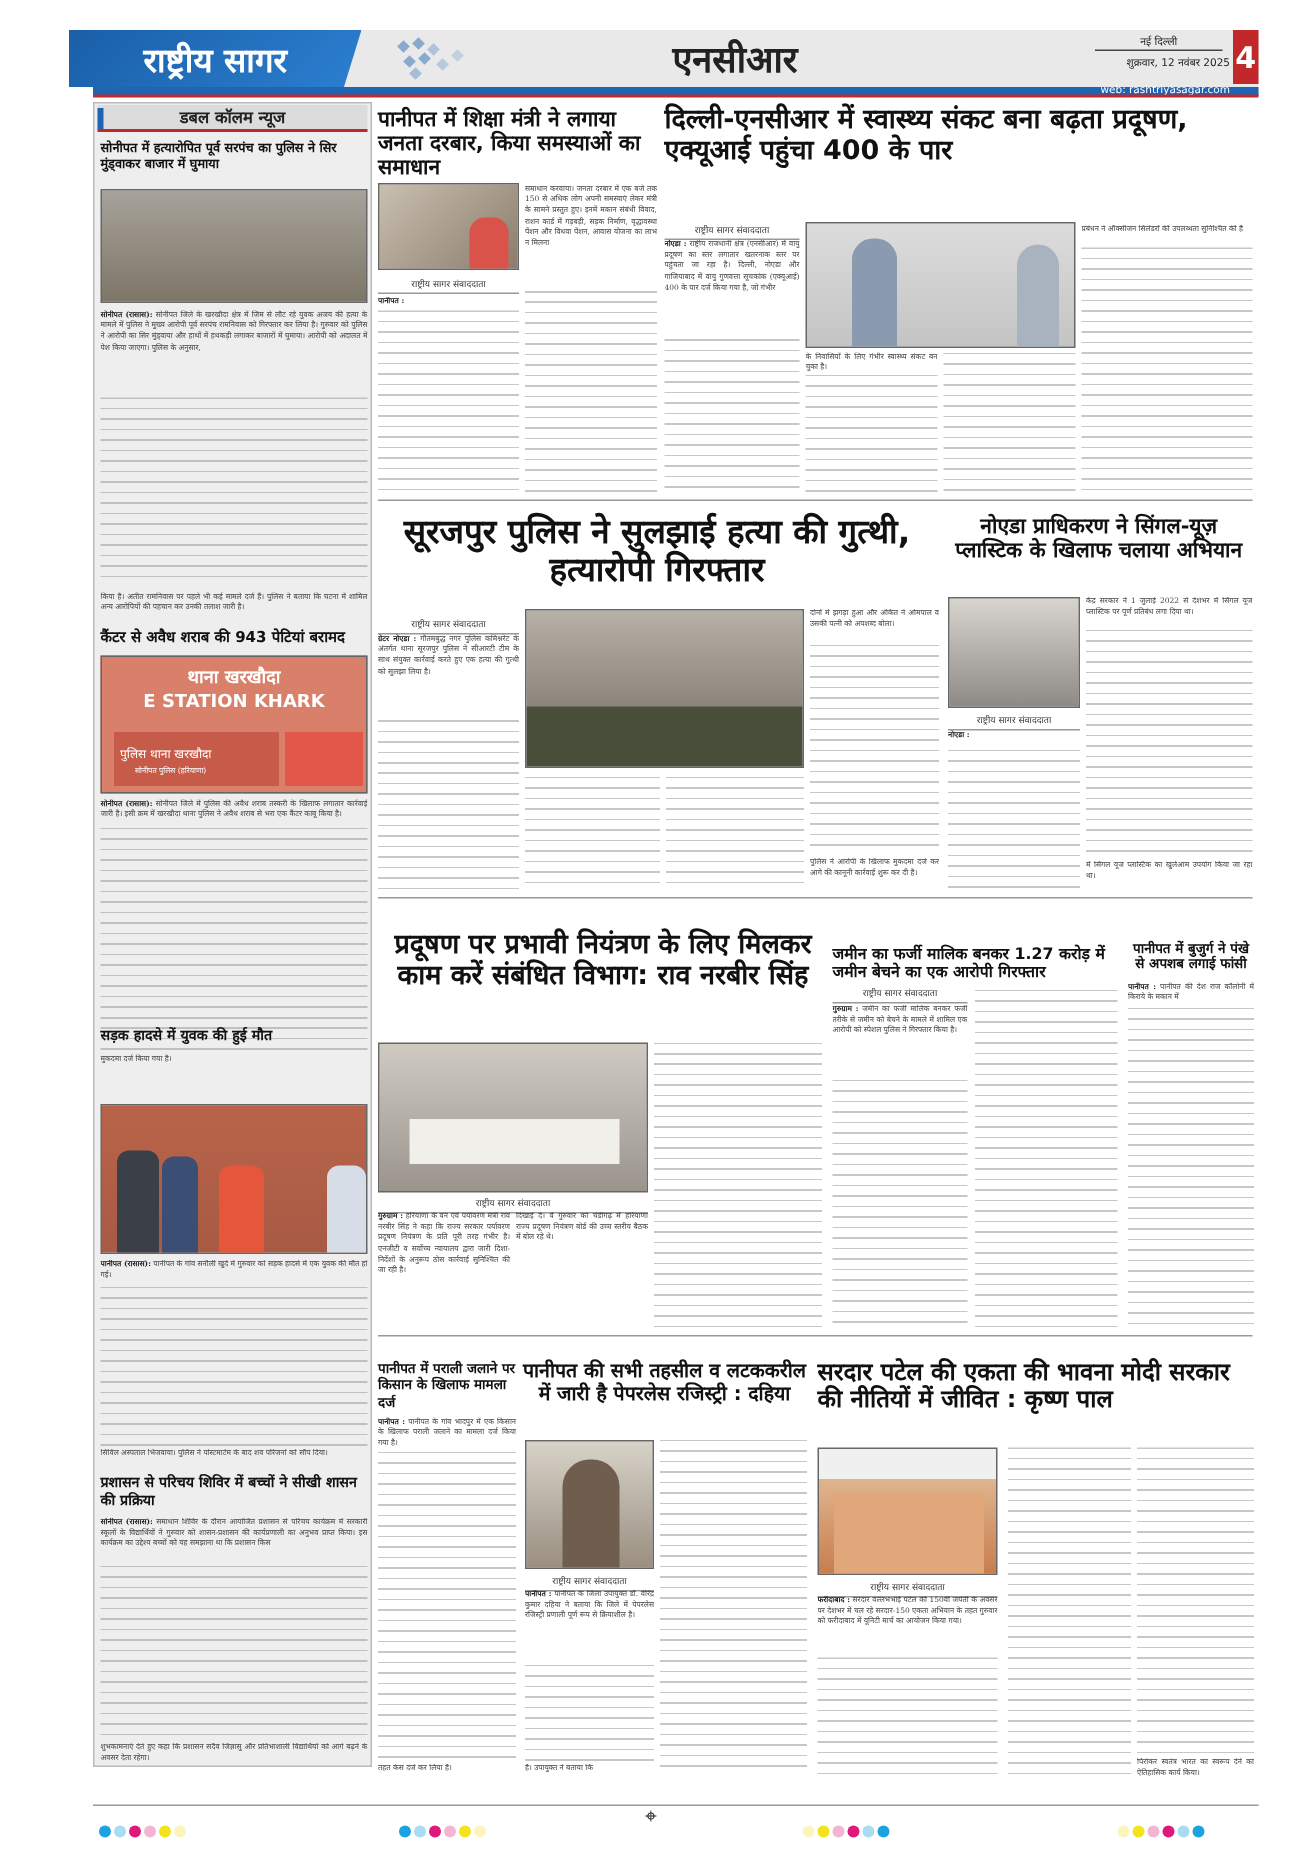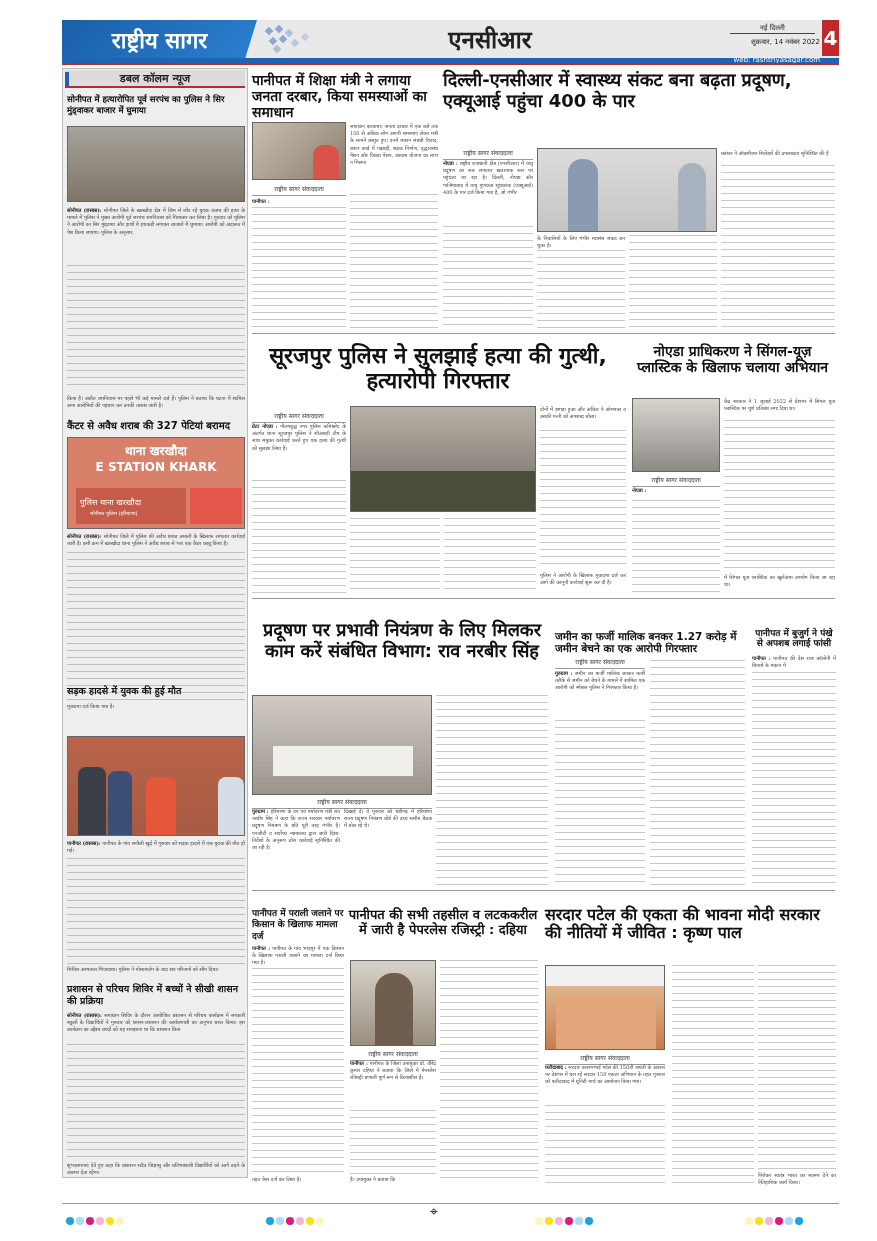--- a/index.html
+++ b/index.html
@@ -1,20 +1,20 @@
 <!DOCTYPE html>
 <html><head>
 <meta charset="utf-8">
 <style>
   * { box-sizing: border-box; margin: 0; padding: 0; }
   body { width: 877px; height: 1241px; background: #fff; font-family: "DejaVu Sans", sans-serif; position: relative; overflow: hidden; color: #222; }
   .abs { position: absolute; }
   
   .masthead { left: 62px; top: 20px; width: 777px; height: 44px; background: #e9e9e9; }
-  .mast-logo { left: 62px; top: 20px; width: 195px; height: 38px; background: linear-gradient(135deg,#1a5fa8,#2b7fd0); color:#fff; font-family:"DejaVu Serif", serif; font-weight:bold; font-size:22px; display:flex; align-items:center; justify-content:center; clip-path: polygon(0 0,100% 0,94% 100%,0 100%); }
+  .mast-logo { left: 46px; top: 20px; width: 195px; height: 38px; background: linear-gradient(135deg,#1a5fa8,#2b7fd0); color:#fff; font-family:"DejaVu Serif", serif; font-weight:bold; font-size:22px; display:flex; align-items:center; justify-content:center; clip-path: polygon(0 0,100% 0,94% 100%,0 100%); }
   .mast-dots { left: 262px; top: 24px; width: 60px; height: 30px; }
   .mast-dots span { position:absolute; width:6px; height:6px; background:#8aa9cf; transform:rotate(45deg); }
   .mast-title { left: 330px; top: 22px; width: 320px; text-align:center; font-weight:bold; font-size:24px; color:#222; font-family:"DejaVu Sans Condensed","DejaVu Sans",sans-serif; }
   .mast-bar { left: 62px; top: 58px; width: 777px; height: 6px; background:#1f63b3; }
   .mast-bar2 { left: 62px; top: 63px; width: 777px; height: 2px; background:#c0282a; }
   .mast-city { left: 730px; top: 23px; width: 85px; text-align:center; font-size:7px; border-bottom:1px solid #444; padding-bottom:1px; }
   .mast-date { left: 700px; top: 37px; width: 120px; text-align:right; font-size:7px; }
   .mast-web { left: 670px; top: 56px; width: 150px; text-align:right; font-size:7px; color:#fff; }
   .mast-page { left: 822px; top: 20px; width: 17px; height: 36px; background:#c0282a; color:#fff; font-weight:bold; font-size:20px; display:flex; align-items:center; justify-content:center; }
 
@@ -43,36 +43,36 @@
     <span style="left:14px;top:2px"></span>
     <span style="left:24px;top:6px;opacity:.6"></span>
   <span style="left:8px;top:14px"></span>
     <span style="left:18px;top:12px"></span>
     <span style="left:30px;top:16px;opacity:.5"></span>
   <span style="left:12px;top:22px;opacity:.7"></span>
     <span style="left:40px;top:10px;opacity:.4"></span>
 </div>
 <div class="abs mast-title">एनसीआर</div>
 <div class="abs mast-city">नई दिल्ली</div>
-<div class="abs mast-date">शुक्रवार, 14 नवंबर 2022</div>
+<div class="abs mast-date">शुक्रवार, 12 नवंबर 2025</div>
 <div class="abs mast-bar"></div>
 <div class="abs mast-web">web: rashtriyasagar.com</div>
 <div class="abs mast-bar2"></div>
 <div class="abs mast-page">4</div>
 
 <div class="abs leftbox"></div>
 <div class="abs lb-head">डबल कॉलम न्यूज</div>
 
 <div class="abs h-small" style="left:67px;top:94px;width:178px;font-size:8.5px;">सोनीपत में हत्यारोपित पूर्व सरपंच का पुलिस ने सिर मुंड्वाकर बाजार में घुमाया</div>
 <div class="abs photo" style="left:67px;top:126px;width:178px;height:76px;background:linear-gradient(180deg,#a7a29a,#7d7668);"></div>
 <div class="abs body-txt" style="left:67px;top:207px;width:178px;height:130px;overflow:hidden;"><b>सोनीपत (रासास):</b> <span>सोनीपत जिले के खरखौदा क्षेत्र में जिम से लौट रहे युवक अजय की हत्या के मामले में पुलिस ने मुख्य आरोपी पूर्व सरपंच रामनिवास को गिरफ्तार कर लिया है। गुरुवार को पुलिस ने आरोपी का सिर मुंड्वाया और हाथों में हथकड़ी लगाकर बाजारों में घुमाया। आरोपी को अदालत में पेश किया जाएगा। पुलिस के अनुसार,</span></div>
 <div class="abs txtlines" style="left:67px;top:265px;width:178px;height:125px;"></div>
 <div class="abs body-txt" style="left:67px;top:395px;width:178px;height:22px;overflow:hidden;">किया है। अतीत रामनिवास पर पहले भी कई मामले दर्ज हैं। पुलिस ने बताया कि घटना में शामिल अन्य आरोपियों की पहचान कर उनकी तलाश जारी है।</div>
 
-<div class="abs h-small" style="left:67px;top:420px;width:178px;font-size:10px;">कैंटर से अवैध शराब की 327 पेटियां बरामद</div>
+<div class="abs h-small" style="left:67px;top:420px;width:178px;font-size:10px;">कैंटर से अवैध शराब की 943 पेटियां बरामद</div>
 <div class="abs photo" style="left:67px;top:437px;width:178px;height:92px;background:#d9806a;">
   <div style="position:absolute;left:0;top:4px;width:100%;text-align:center;font-weight:bold;font-size:12px;color:#fff;">थाना खरखौदा</div>
   <div style="position:absolute;left:0;top:22px;width:100%;text-align:center;font-weight:bold;font-size:12px;color:#fff;white-space:nowrap;">E STATION KHARK</div>
   <div style="position:absolute;left:8px;top:50px;width:110px;height:36px;background:#c75b4a;"></div>
   <div style="position:absolute;left:12px;top:58px;font-size:8px;color:#fff;">पुलिस थाना खरखौदा</div>
   <div style="position:absolute;left:22px;top:72px;font-size:5px;color:#fff;">सोनीपत पुलिस (हरियाणा)</div>
   <div style="position:absolute;left:122px;top:50px;width:52px;height:36px;background:#e2574a;"></div>
 </div>
 <div class="abs body-txt" style="left:67px;top:533px;width:178px;height:18px;overflow:hidden;"><b>सोनीपत (रासास):</b> <span>सोनीपत जिले में पुलिस की अवैध शराब तस्करी के खिलाफ लगातार कार्रवाई जारी है। इसी क्रम में खरखौदा थाना पुलिस ने अवैध शराब से भरा एक कैंटर काबू किया है।</span></div>
 <div class="abs txtlines" style="left:67px;top:552px;width:178px;height:150px;"></div>

